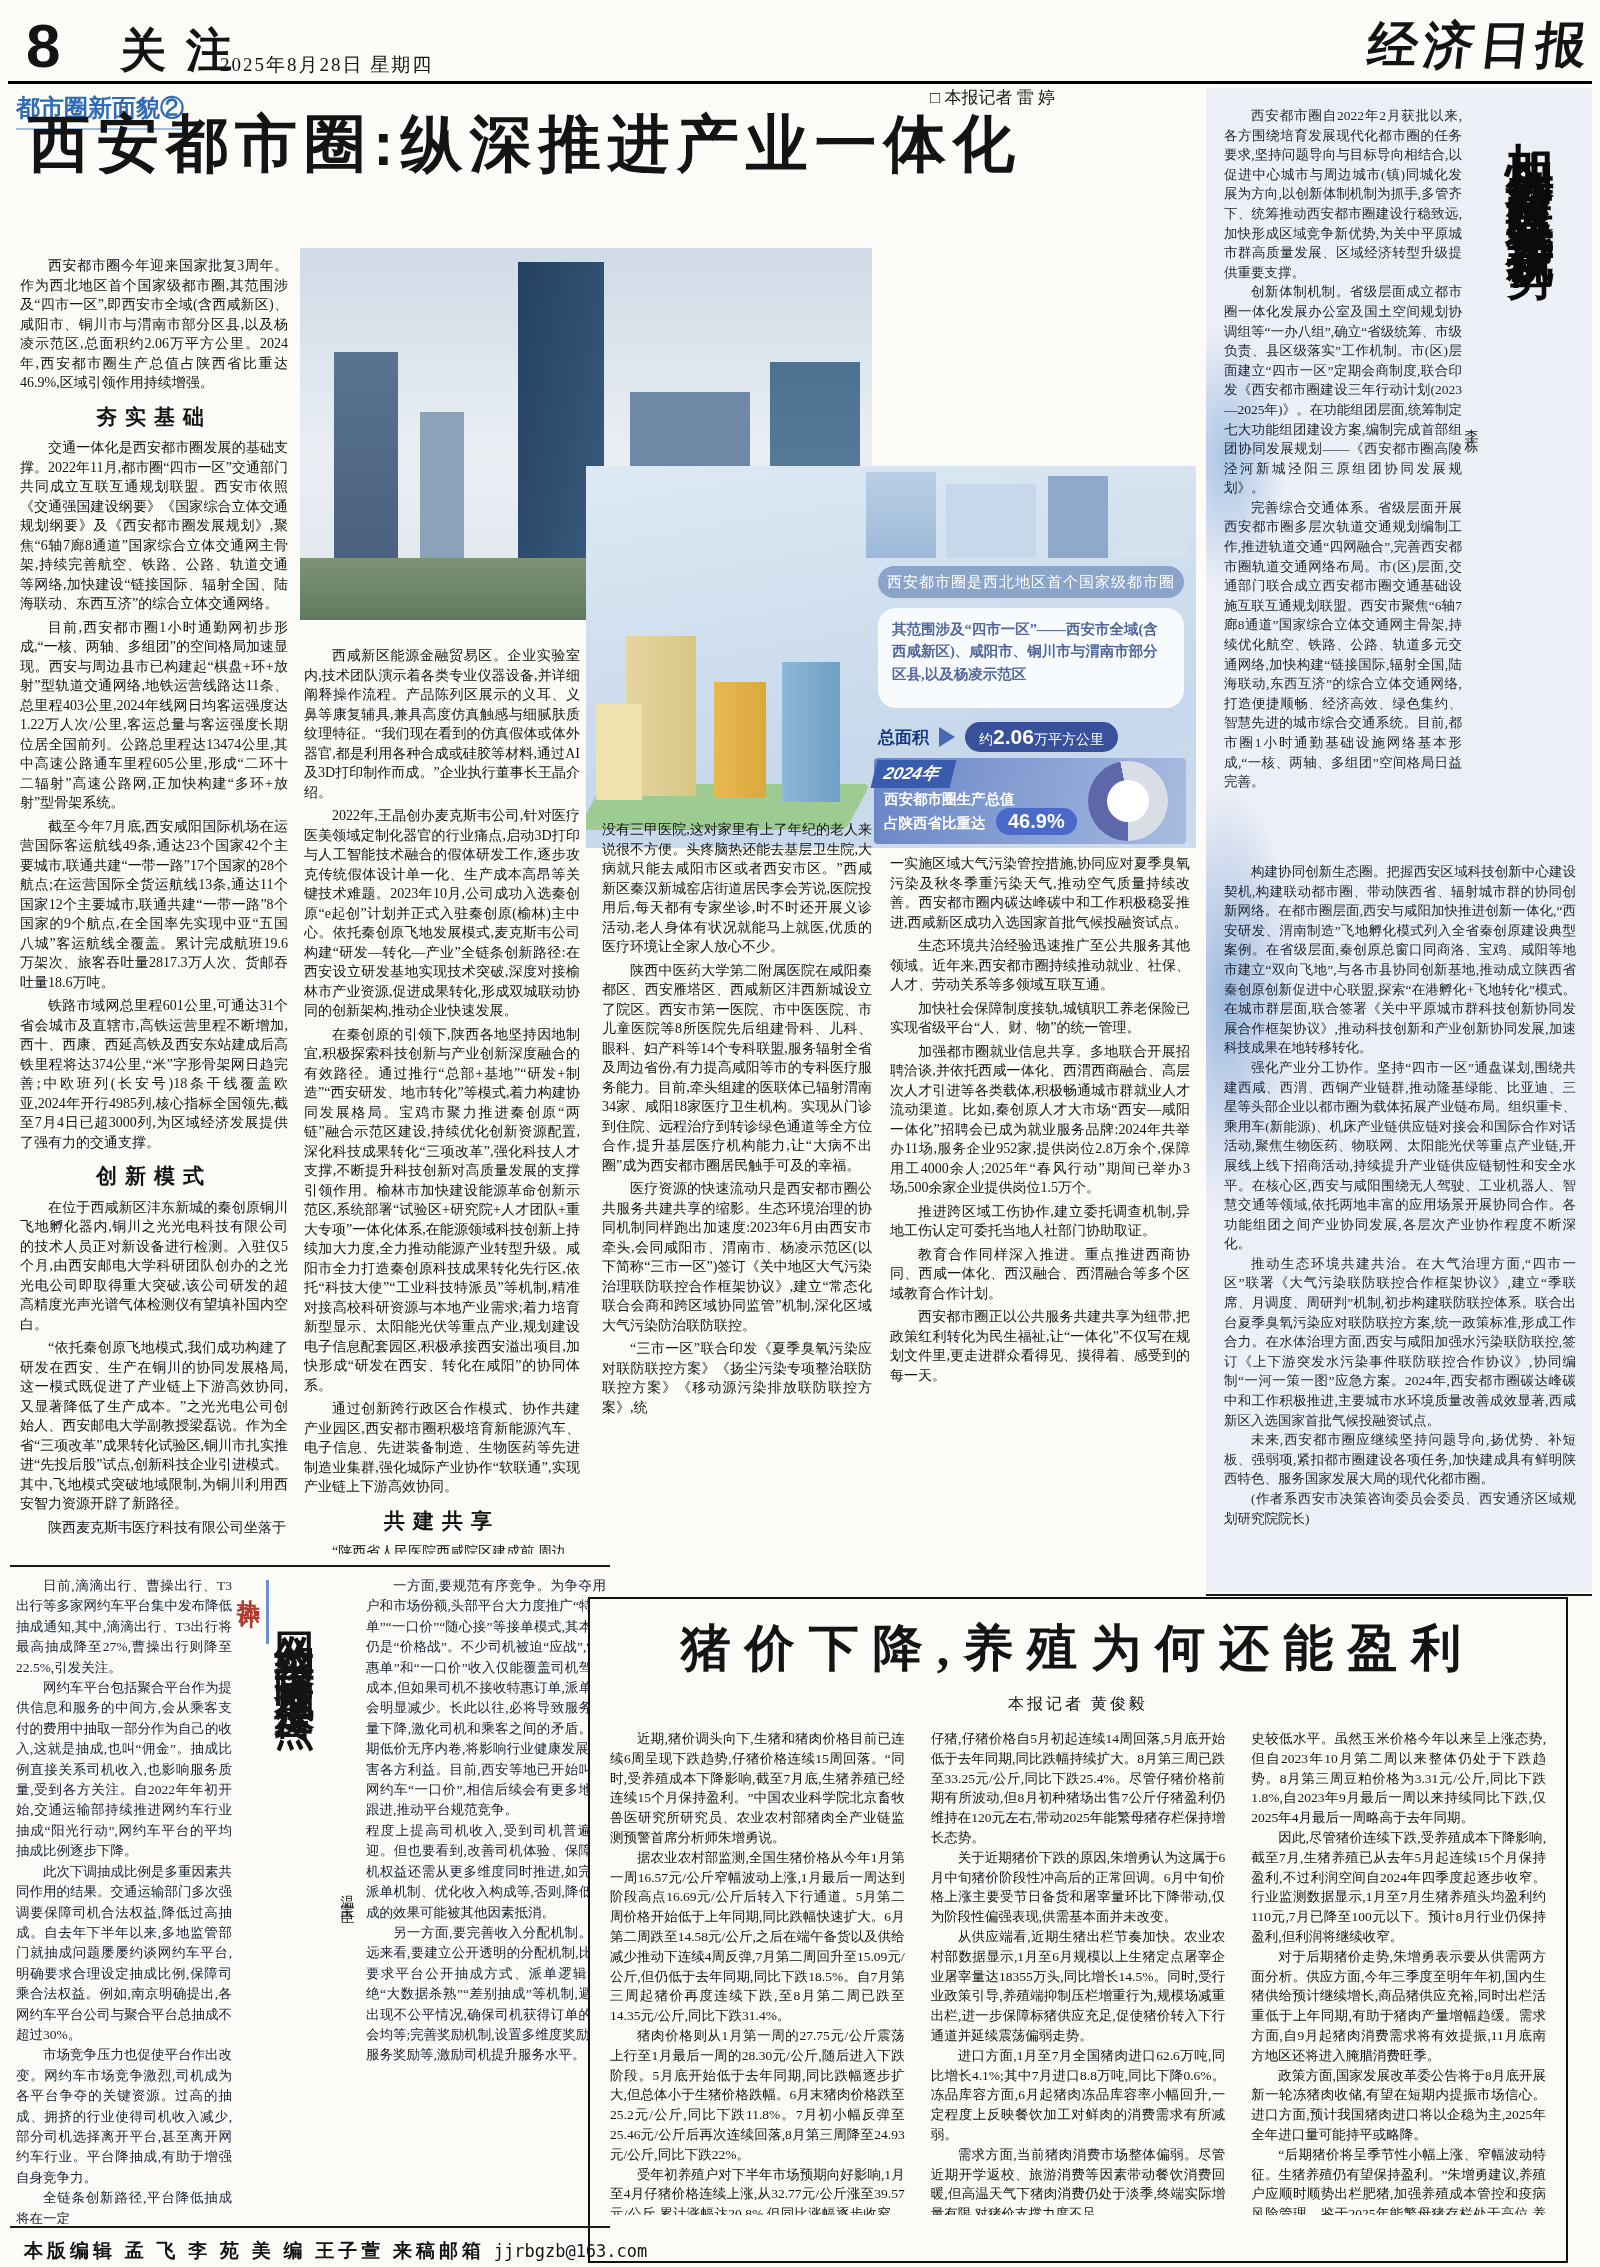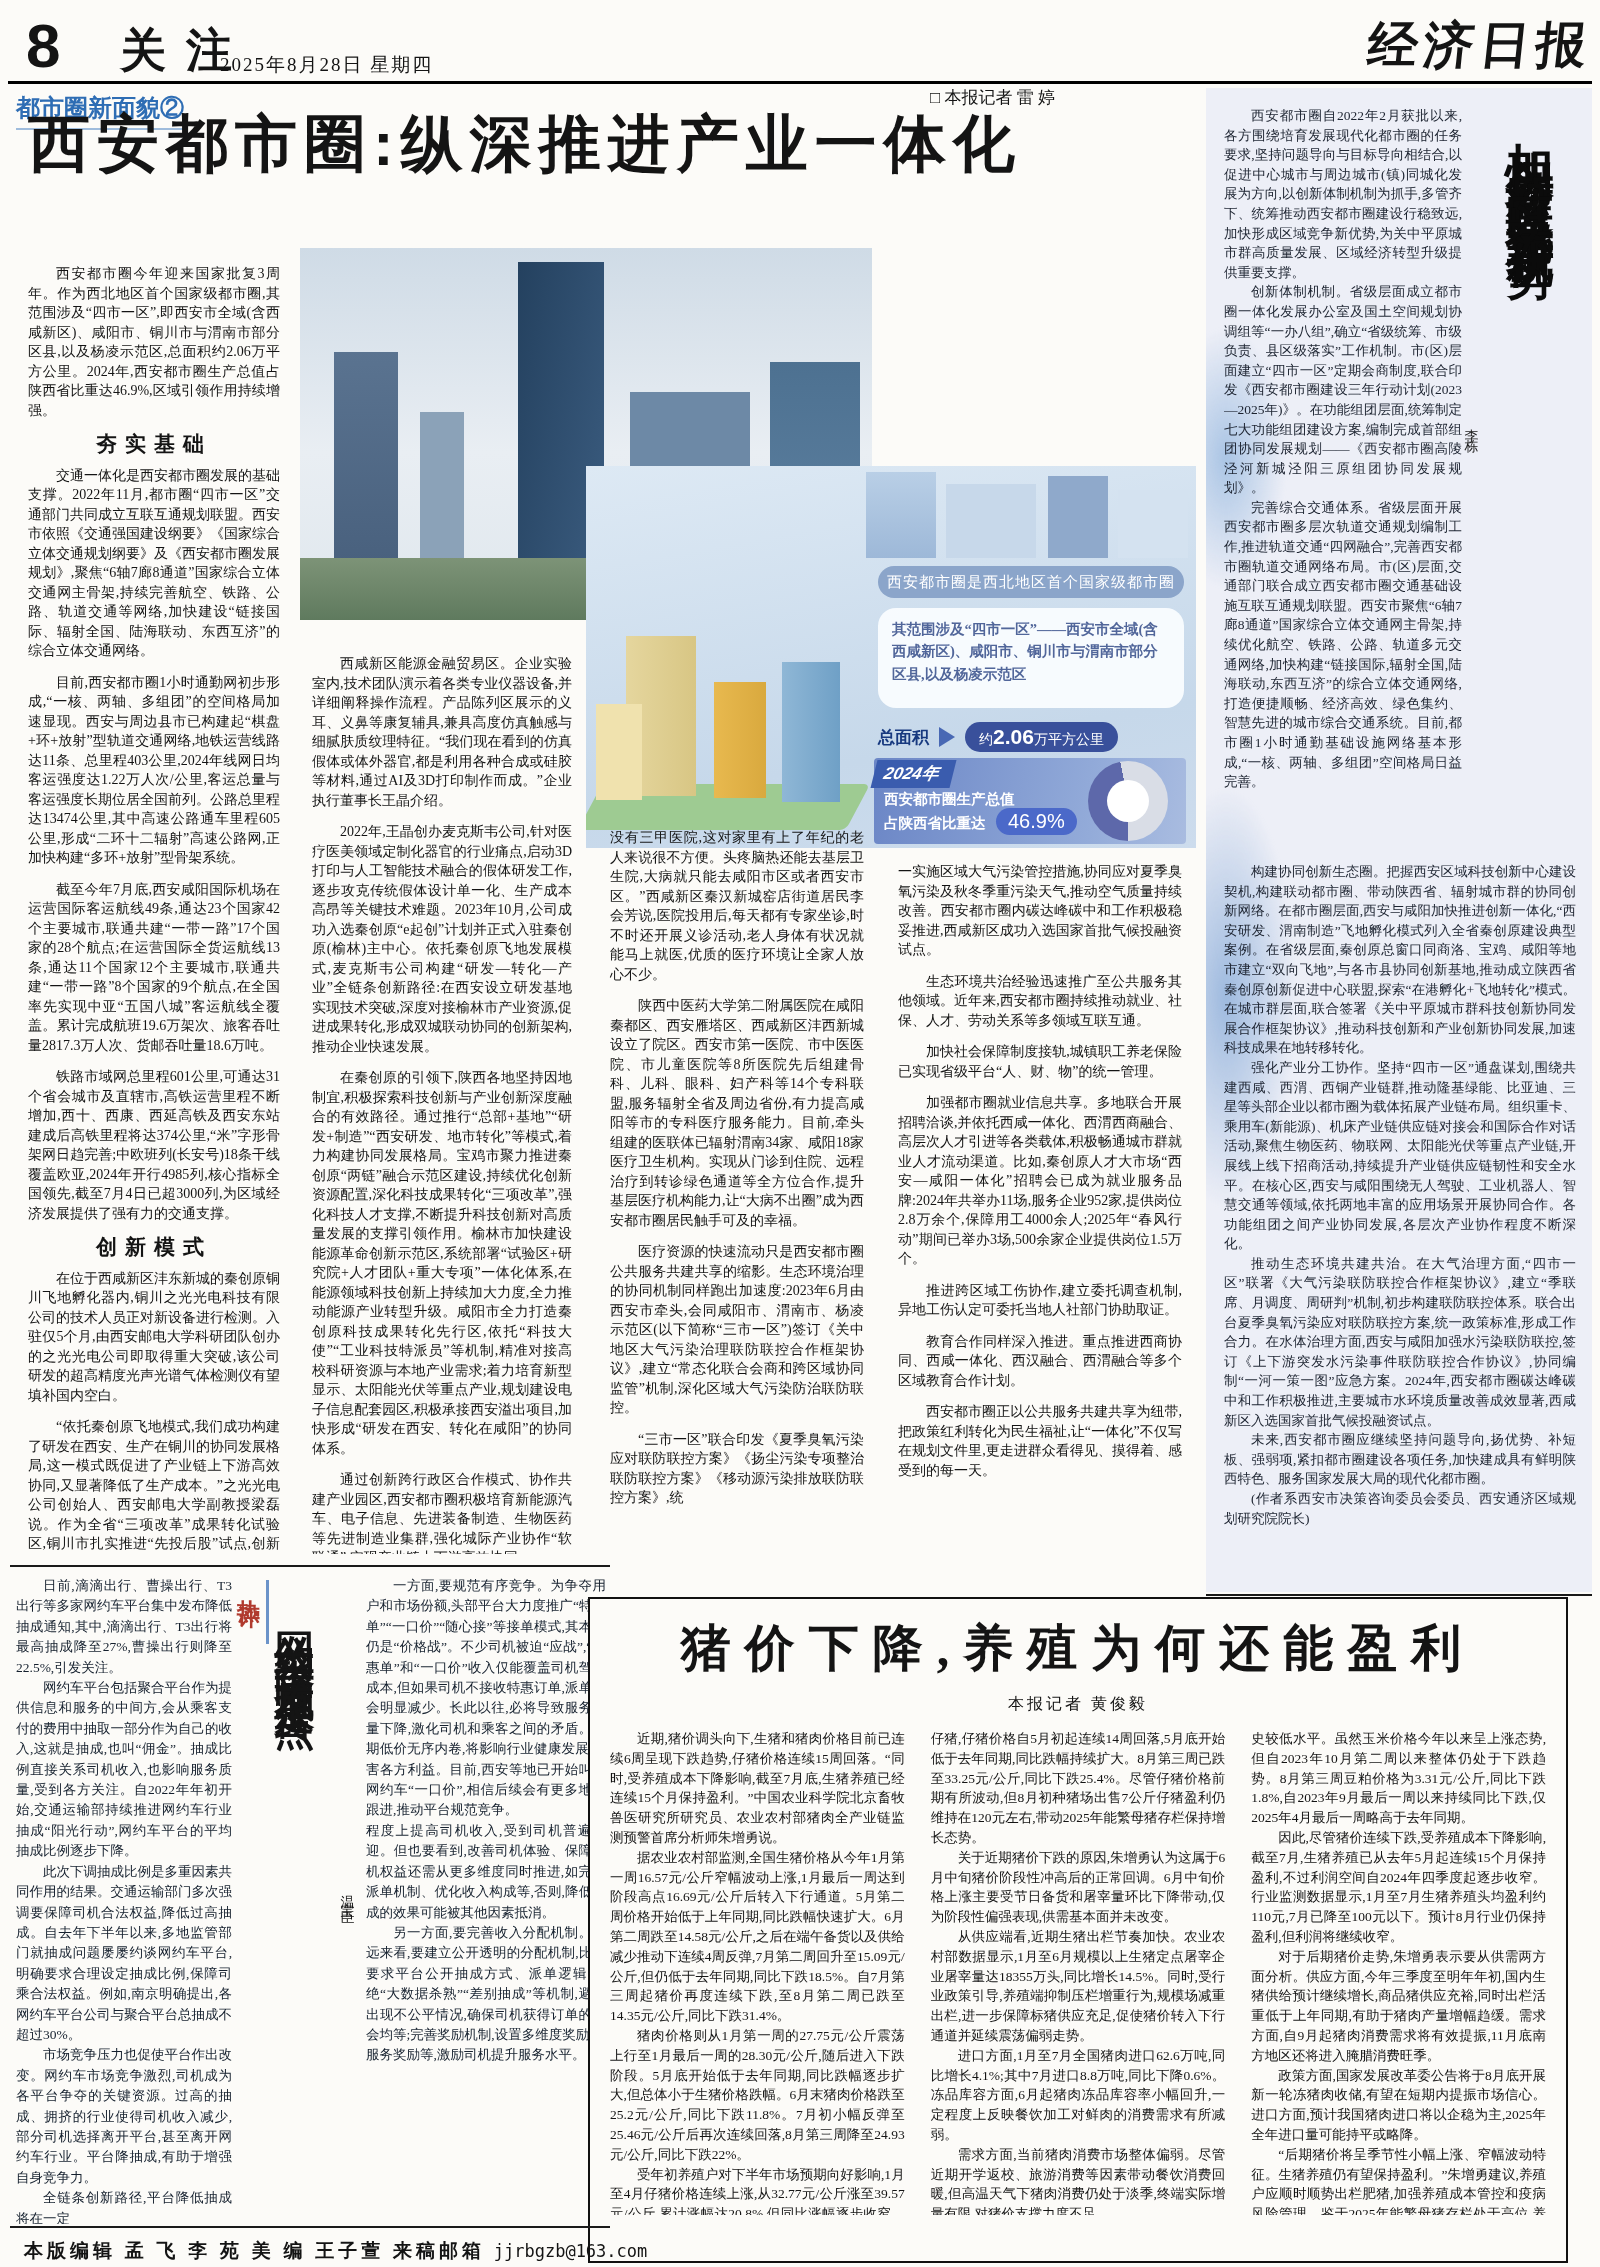--- a/index.html
+++ b/index.html
@@ -13,21 +13,21 @@
   .masthead{left:1368px;top:12px;font-size:50px;font-weight:900;letter-spacing:6px;
             font-family:"DejaVu Serif",serif;transform:skewX(-6deg);}
   .toprule{left:8px;top:81px;width:1584px;height:3px;background:#000;}
   
   .tag{left:16px;top:92px;font-size:24px;font-weight:700;color:#2e6db4;
        font-family:"Liberation Sans",sans-serif;padding-bottom:4px;border-bottom:2px solid #9fbcdc;}
   .lead-byline{left:930px;top:86px;font-size:17px;}
   .headline{left:28px;top:102px;width:1170px;font-size:62px;font-weight:900;letter-spacing:7px;
             font-family:"Liberation Sans",sans-serif;white-space:nowrap;}
   .col{position:absolute;text-align:justify;overflow:hidden;font-size:14px;line-height:19.5px;}
-  .col p{margin:12px;text-indent:2em;}
+  .col p{margin:4px;text-indent:2em;}
   .sec-h{text-align:center;font-family:"Liberation Sans",sans-serif;font-weight:900;font-size:21px;
          letter-spacing:8px;margin:14px 0 12px;text-indent:0 !important;}
   
   .photo{left:300px;top:248px;width:572px;height:372px;overflow:hidden;
          background:linear-gradient(#cfdbe6,#e9eef3 55%,#dfe7ed);}
   .photo .b{position:absolute;bottom:58px;}
   .bld1{left:34px;width:64px;height:210px;background:linear-gradient(#5a7390,#49617e);}
   .bld2{left:120px;width:44px;height:150px;background:#8ba2b8;}
   .bld3{left:218px;width:86px;height:300px;background:linear-gradient(100deg,#24415f,#3a5b7e);}
   .bld4{left:330px;width:120px;height:170px;background:#6d89a6;}
@@ -60,21 +60,21 @@
              border-left:16px solid #4868b4;}
   .areapill{background:#39509b;color:#fff;border-radius:15px;padding:3px 14px;font-size:14px;}
   .areapill b{font-size:21px;font-family:"Liberation Sans",sans-serif;}
   .band{left:288px;top:292px;width:312px;height:86px;border-radius:4px;
         background:linear-gradient(100deg,#6b86c6,#93abd9 70%,#a9bce0);}
   .y2024{position:absolute;left:0px;top:2px;background:#3a5cae;color:#fff;font-weight:900;font-style:italic;
          font-size:17px;padding:2px 14px 3px 10px;transform:skewX(-14deg);font-family:"Liberation Sans",sans-serif;}
   .gdp1{position:absolute;left:10px;top:32px;color:#fff;font-size:14.5px;font-weight:700;}
   .gdp2{position:absolute;left:10px;top:56px;color:#fff;font-size:14.5px;font-weight:700;}
   .pct{position:absolute;left:122px;top:50px;background:#4b69c9;color:#fff;border-radius:14px;
-       padding:2px 12px;font-size:20px;font-weight:400;font-family:"Liberation Sans",sans-serif;}
+       padding:2px 12px;font-size:20px;font-weight:700;font-family:"Liberation Sans",sans-serif;}
   .donut{position:absolute;left:214px;top:3px;width:80px;height:80px;border-radius:50%;}
   .donut::after{content:"";position:absolute;inset:19px;border-radius:50%;background:#fff;}
   
   .sidebar{left:1206px;top:88px;width:386px;height:1504px;background:#edeff7;overflow:hidden;}
   .sb-blob{position:absolute;border-radius:50%;filter:blur(2px);}
   .sb-col{position:absolute;text-align:justify;overflow:hidden;font-size:13.5px;line-height:19.6px;color:#1c2330;}
   .sb-col p{margin:0;text-indent:2em;}
   .sb-title{position:absolute;left:292px;top:16px;height:764px;writing-mode:vertical-rl;text-orientation:upright;
             font-size:48px;font-weight:900;letter-spacing:9px;font-family:"Liberation Sans",sans-serif;color:#0b0b0b;}
   .sb-author{position:absolute;left:256px;top:330px;writing-mode:vertical-rl;text-orientation:upright;

